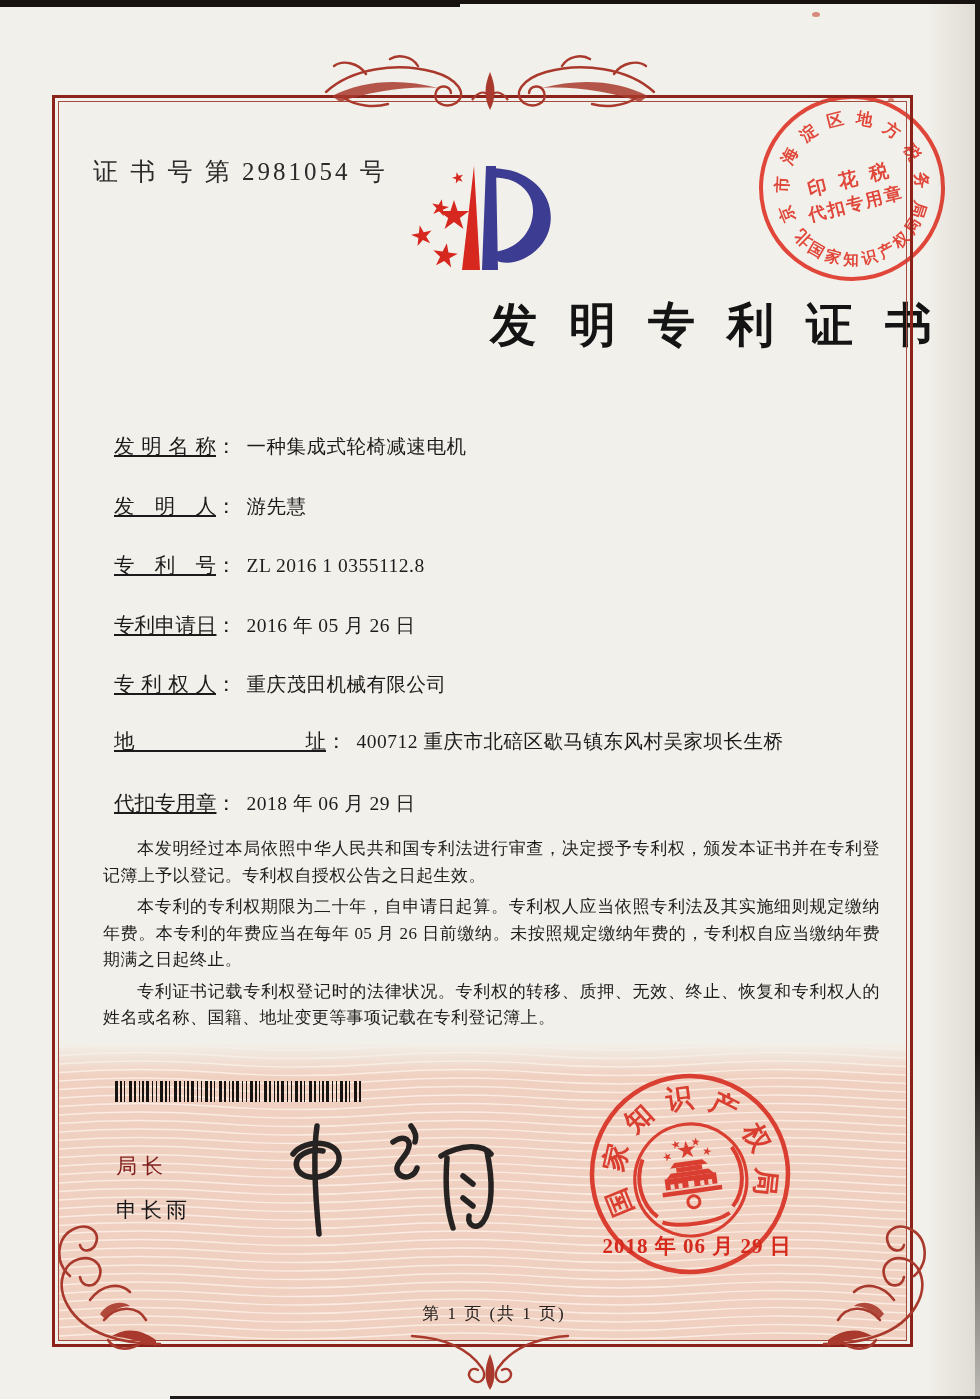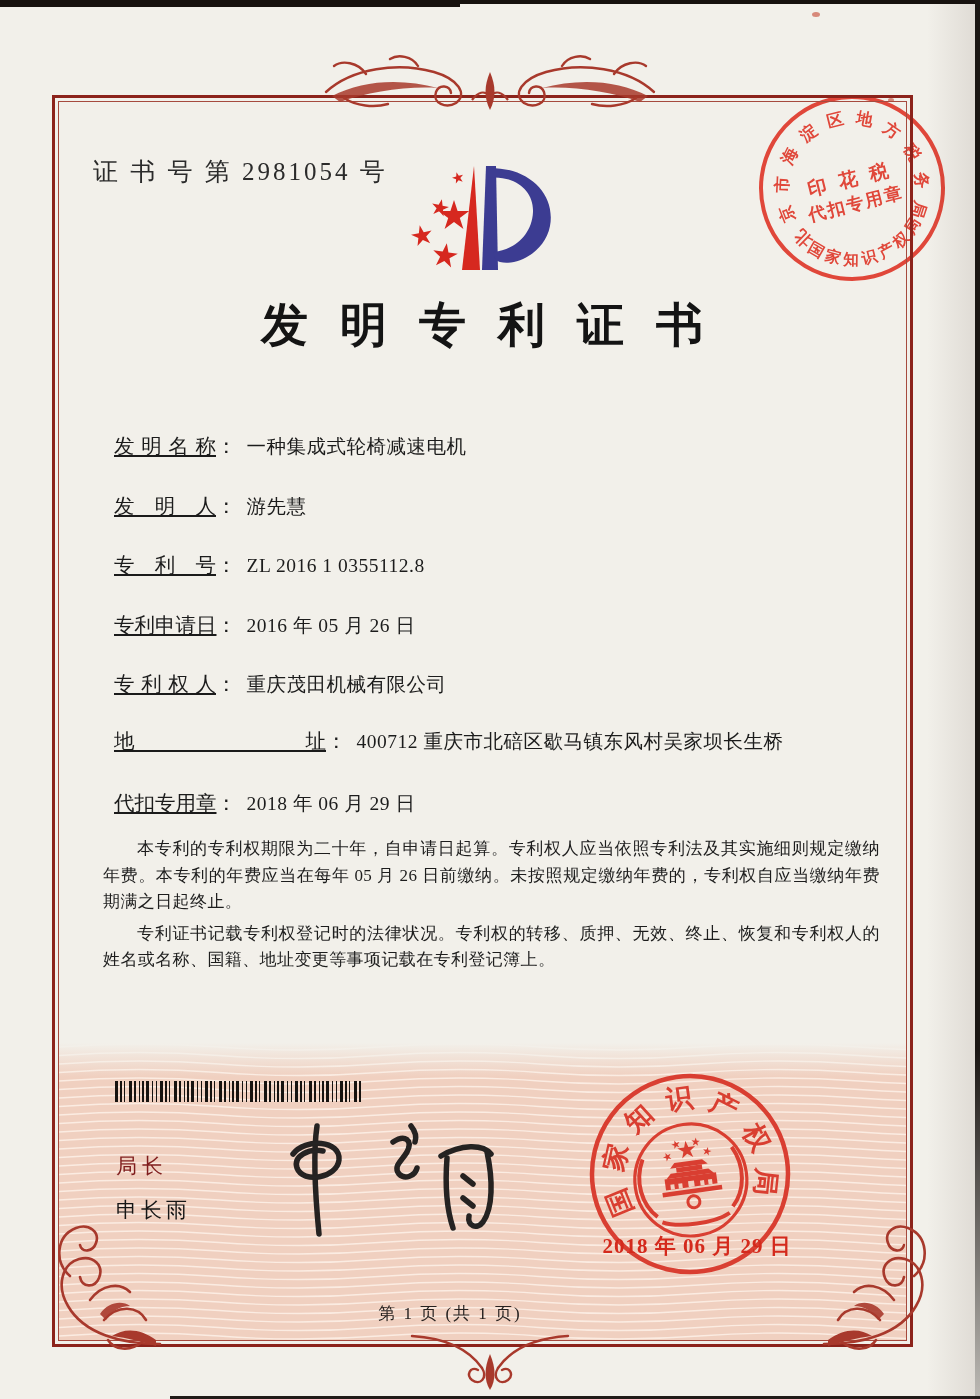--- a/index.html
+++ b/index.html
@@ -20,21 +20,21 @@
   .frame-inner{position:absolute;left:58px;top:101px;width:849px;height:1240px;
         border:1px solid #a64a3e;box-sizing:border-box;z-index:6;pointer-events:none;}
   
   .band{position:absolute;left:59px;top:1043px;width:847px;height:297px;z-index:1;background:#f0d0c0;}
   .band svg{position:absolute;inset:0;width:100%;height:100%;}
   .band svg path{fill:none;stroke:#fbece2;stroke-width:1.3;}
   .band-fade{position:absolute;left:59px;top:1043px;width:847px;height:34px;z-index:2;
         background:linear-gradient(#f2f0ea,rgba(242,240,234,0));}
   
   .certno{position:absolute;left:93px;top:155px;font-size:25px;letter-spacing:3px;color:#2b2b2b;z-index:3;}
-  .title{position:absolute;left:0;top:294px;width:964px;text-align:center;font-size:47px;font-weight:700;
+  .title{position:absolute;left:0;top:294px;width:964px;text-align:right;font-size:47px;font-weight:700;
         letter-spacing:32px;text-indent:32px;color:#141414;z-index:3;}
   .row{position:absolute;left:114px;width:790px;z-index:3;white-space:nowrap;}
   .flabel{display:inline-block;width:102px;text-align:justify;text-align-last:justify;
         font-size:20.5px;color:#1b1b1b;vertical-align:baseline;text-decoration:underline;}
   .flabel.wide{width:212px;}
   .fcolon{font-size:20.5px;}
   .fvalue{font-size:19.5px;margin-left:10px;letter-spacing:.5px;}
   .grant2{position:absolute;left:366px;top:0;}
   .paras{position:absolute;left:103px;top:836px;width:777px;z-index:3;
         font-size:17px;line-height:26.5px;text-align:justify;letter-spacing:.4px;color:#1d1d1d;}
@@ -44,21 +44,21 @@
   .barcode i{position:absolute;top:0;bottom:0;background:#171310;}
   .director{position:absolute;left:116px;top:1152px;font-size:21px;letter-spacing:5px;z-index:3;color:#7f1d1d;}
   .director2{position:absolute;left:116px;top:1196px;font-size:21px;letter-spacing:4px;z-index:3;color:#161616;}
   .signature{position:absolute;left:265px;top:1118px;z-index:4;}
   
   .tax-stamp{position:absolute;left:750px;top:86px;z-index:5;opacity:.93;}
   .big-seal{position:absolute;left:578px;top:1060px;z-index:5;opacity:.95;}
   .seal-date{position:absolute;left:592px;top:1232px;width:210px;text-align:center;z-index:5;
         font-size:21px;font-weight:700;letter-spacing:1px;color:#d4291c;}
   .footer{position:absolute;left:0;top:1302px;width:900px;text-align:center;z-index:3;
-        font-size:17px;letter-spacing:2px;color:#26211f;}
+        font-size:17px;letter-spacing:2px;color:#26211f;padding-left:44px;}
   
   .orn{position:absolute;z-index:7;pointer-events:none;}
   .orn-top{left:322px;top:54px;}
   .orn-bl{left:44px;top:1220px;}
   .orn-br{left:822px;top:1220px;}
   .orn-bc{left:408px;top:1330px;}
   .speck{position:absolute;border-radius:50%;background:#c4452f;opacity:.6;z-index:3;}
 </style>
 </head>
 <body>
@@ -232,20 +232,21 @@
     <span class="flabel">专利权人</span><span class="fcolon">：</span><span class="fvalue">重庆茂田机械有限公司</span>
   </div>
   <div class="row" style="top:727px">
     <span class="flabel wide">地址</span><span class="fcolon">：</span><span class="fvalue">400712 重庆市北碚区歇马镇东风村吴家坝长生桥</span>
   </div>
   <div class="row" style="top:789px">
     <span class="flabel">代扣专用章</span><span class="fcolon">：</span><span class="fvalue">2018 年 06 月 29 日</span>
   </div>
 
   <div class="paras">
+    <p>本发明经过本局依照中华人民共和国专利法进行审查，决定授予专利权，颁发本证书并在专利登记簿上予以登记。专利权自授权公告之日起生效。</p>
     <p>本专利的专利权期限为二十年，自申请日起算。专利权人应当依照专利法及其实施细则规定缴纳年费。本专利的年费应当在每年 05 月 26 日前缴纳。未按照规定缴纳年费的，专利权自应当缴纳年费期满之日起终止。</p>
     <p>专利证书记载专利权登记时的法律状况。专利权的转移、质押、无效、终止、恢复和专利权人的姓名或名称、国籍、地址变更等事项记载在专利登记簿上。</p>
   </div>
 
   <div class="barcode" id="barcode">
       <i style="left: 0px; width: 3px;"></i>
       <i style="left: 5.2px; width: 2px;"></i>
       <i style="left: 9.4px; width: 1px;"></i>
       <i style="left: 13.6px; width: 3px;"></i>
       <i style="left: 18.8px; width: 2px;"></i>

